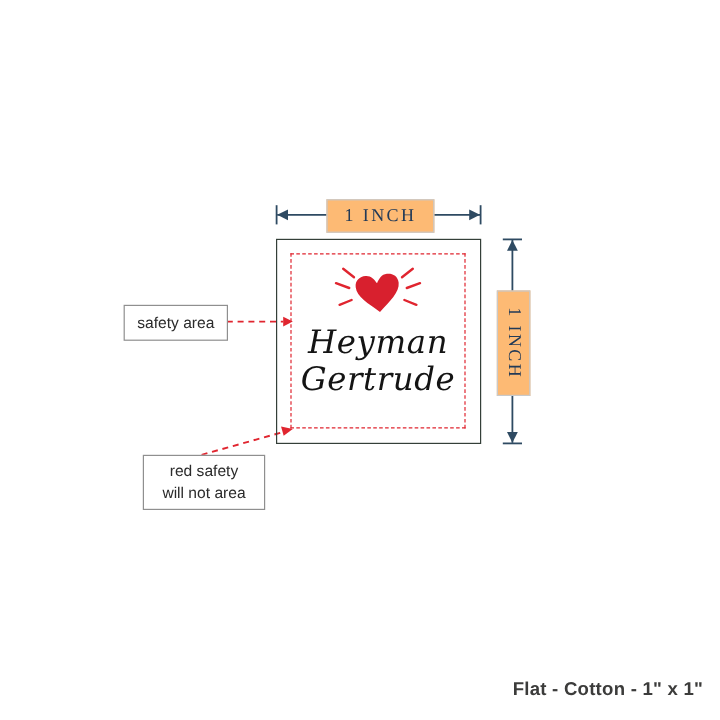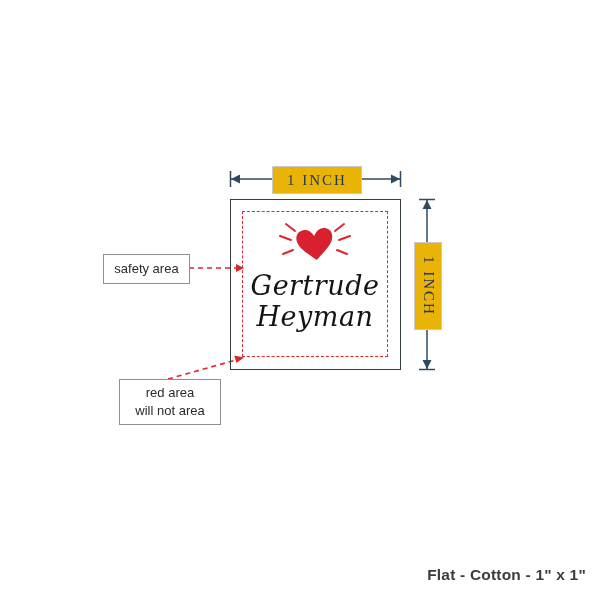--- a/index.html
+++ b/index.html
@@ -12,21 +12,21 @@
   .outer-square {
     position:absolute; left:230px; top:199px; width:169px; height:169px;
     border:1.5px solid #343f38; background:transparent;
   }
   .safety-square {
     position:absolute; left:242px; top:211px; width:144px; height:144px;
     border:1.2px dashed #e0252f; background:transparent;
   }
 
   .dim-label-box {
-    position:absolute; background:#eab308; border:1px solid #c9c9c9;
+    position:absolute; background:#fdba74; border:1px solid #c9c9c9;
     display:flex; align-items:center; justify-content:center;
     color:#223a57; font-family:"Liberation Serif", serif;
     font-size:15px; letter-spacing:2px; white-space:nowrap;
   }
   .dim-label-top  { left:272px; top:166px; width:88px; height:26px; }
   .dim-label-right{ left:414px; top:242px; width:26px; height:86px; }
   .dim-label-right span { writing-mode:vertical-rl; letter-spacing:2px; }
 
   .note-box {
     position:absolute; background:#ffffff; border:1px solid #8f8f8f;
@@ -92,34 +92,34 @@
       <line x1="21" y1="20" x2="10" y2="16"></line>
       <line x1="23" y1="30" x2="13" y2="34"></line>
       <line x1="65" y1="11" x2="74" y2="4"></line>
       <line x1="69" y1="20" x2="80" y2="16"></line>
       <line x1="67" y1="30" x2="77" y2="34"></line>
     </g>
     <path fill="#d8202e" transform="translate(27,9) rotate(-6 18 15)" d="M18 31 C9 23 0 16.5 0 8.5 C0 2.5 4.5 0 9 0 C13.5 0 16 3.5 18 7 C20 3.5 22.5 0 27 0 C31.5 0 36 2.5 36 8.5 C36 16.5 27 23 18 31 Z"></path>
   </svg>
 
   <div class="label-name">
+    <div>Heyman</div>
     <div>Gertrude</div>
-    <div>Heyman</div>
   </div>
 
   <div class="dim-label-box dim-label-top">
     <span>1 INCH</span>
   </div>
   <div class="dim-label-box dim-label-right">
     <span>1 INCH</span>
   </div>
 
   <div class="note-box note-safety">
     <span>safety area</span>
   </div>
   <div class="note-box note-redlines">
-    <span>red area</span>
+    <span>red safety</span>
     <span>will not area</span>
   </div>
 
   <div class="caption">Flat - Cotton - 1" x 1"</div>
 
 </div>
 
 </body></html>

